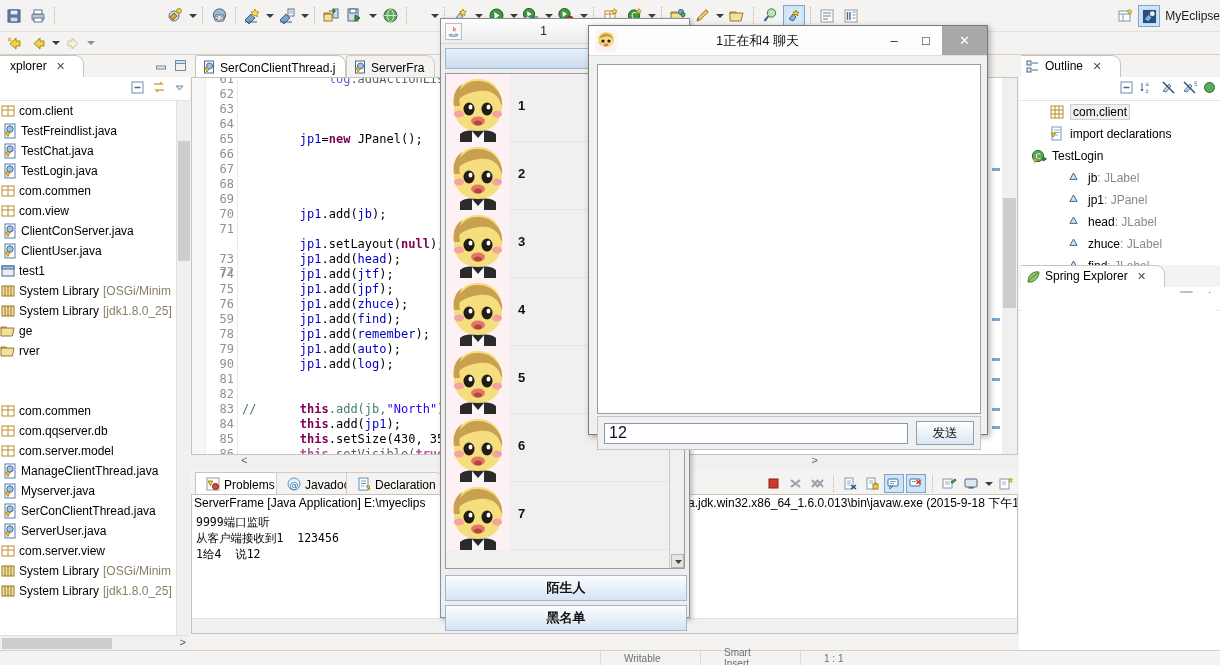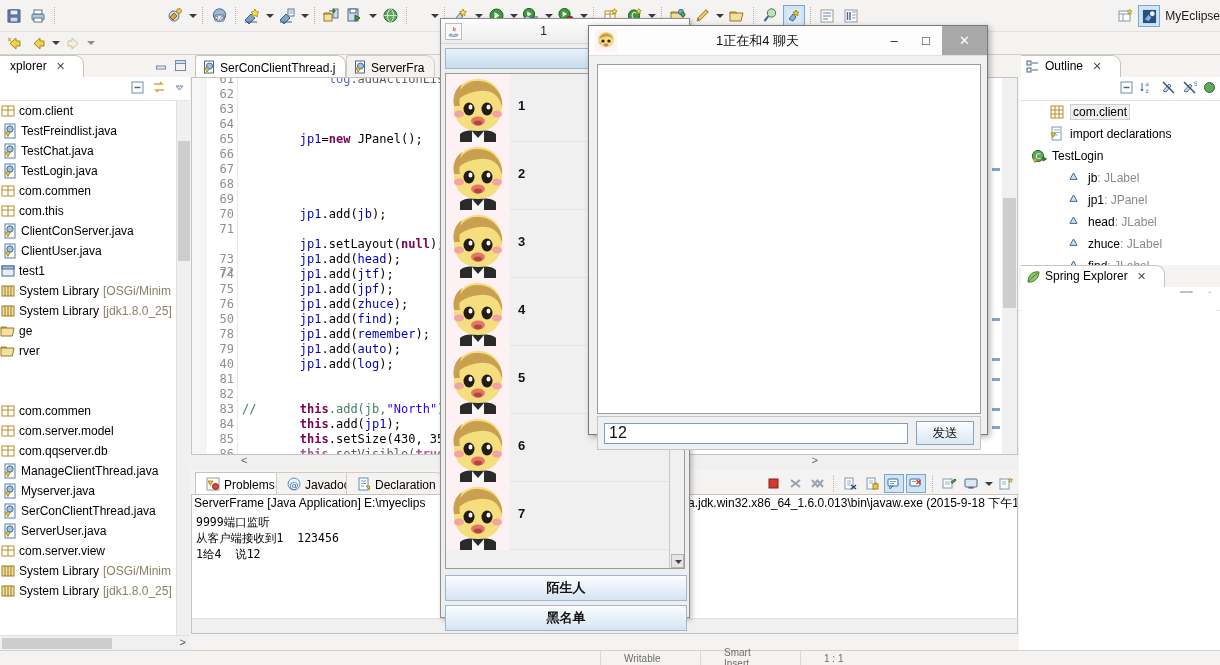--- a/index.html
+++ b/index.html
@@ -485,21 +485,21 @@
                 <rect x="2" y="3" width="12" height="10" fill="#fff" stroke="#c08a2a"></rect>
                 <path d="M2 7h12M8 3v10" stroke="#c08a2a"></path>
               </svg></span>
             <span class="lbl">com.commen</span>
           </div>
           <div class="tree-row indent0">
             <span class="ico"><svg width="16" height="16" viewBox="0 0 16 16">
                 <rect x="2" y="3" width="12" height="10" fill="#fff" stroke="#c08a2a"></rect>
                 <path d="M2 7h12M8 3v10" stroke="#c08a2a"></path>
               </svg></span>
-            <span class="lbl">com.this</span>
+            <span class="lbl">com.view</span>
           </div>
           <div class="tree-row indent1">
             <span class="ico"><svg width="16" height="16" viewBox="0 0 16 16">
                 <rect x="3" y="1" width="10" height="14" fill="#fff" stroke="#5a7fa8"></rect>
                 <circle cx="8" cy="6" r="3.2" fill="#9fc4e8" stroke="#3a6a99"></circle>
                 <path d="M3.5 9 l2.4 4.6 2.4-4.6z" fill="#f2d24a" stroke="#a8861a"></path>
               </svg></span>
             <span class="lbl">ClientConServer.java</span>
           </div>
           <div class="tree-row indent1">
@@ -560,28 +560,28 @@
                 <rect x="2" y="3" width="12" height="10" fill="#fff" stroke="#c08a2a"></rect>
                 <path d="M2 7h12M8 3v10" stroke="#c08a2a"></path>
               </svg></span>
             <span class="lbl">com.commen</span>
           </div>
           <div class="tree-row indent0">
             <span class="ico"><svg width="16" height="16" viewBox="0 0 16 16">
                 <rect x="2" y="3" width="12" height="10" fill="#fff" stroke="#c08a2a"></rect>
                 <path d="M2 7h12M8 3v10" stroke="#c08a2a"></path>
               </svg></span>
-            <span class="lbl">com.server.model</span>
+            <span class="lbl">com.qqserver.db</span>
           </div>
           <div class="tree-row indent0">
             <span class="ico"><svg width="16" height="16" viewBox="0 0 16 16">
                 <rect x="2" y="3" width="12" height="10" fill="#fff" stroke="#c08a2a"></rect>
                 <path d="M2 7h12M8 3v10" stroke="#c08a2a"></path>
               </svg></span>
-            <span class="lbl">com.qqserver.db</span>
+            <span class="lbl">com.server.model</span>
           </div>
           <div class="tree-row indent1">
             <span class="ico"><svg width="16" height="16" viewBox="0 0 16 16">
                 <rect x="3" y="1" width="10" height="14" fill="#fff" stroke="#5a7fa8"></rect>
                 <circle cx="8" cy="6" r="3.2" fill="#9fc4e8" stroke="#3a6a99"></circle>
                 <path d="M3.5 9 l2.4 4.6 2.4-4.6z" fill="#f2d24a" stroke="#a8861a"></path>
               </svg></span>
             <span class="lbl">ManageClientThread.java</span>
           </div>
           <div class="tree-row indent1">
@@ -695,27 +695,27 @@
           <div class="ln" style="top: 159px; margin-top: 28px;">72</div>
           <div class="cl code-text" style="top: 159px;"><span class="plain">        </span><span class="field">jp1</span><span class="plain">.setLayout(</span><span class="kw">null</span><span class="plain">);</span></div>
           <div class="ln" style="top: 174px;">73</div>
           <div class="cl code-text" style="top: 174px;"><span class="plain">        </span><span class="field">jp1</span><span class="plain">.add(</span><span class="field">head</span><span class="plain">);</span></div>
           <div class="ln" style="top: 189px;">74</div>
           <div class="cl code-text" style="top: 189px;"><span class="plain">        </span><span class="field">jp1</span><span class="plain">.add(</span><span class="field">jtf</span><span class="plain">);</span></div>
           <div class="ln" style="top: 204px;">75</div>
           <div class="cl code-text" style="top: 204px;"><span class="plain">        </span><span class="field">jp1</span><span class="plain">.add(</span><span class="field">jpf</span><span class="plain">);</span></div>
           <div class="ln" style="top: 219px;">76</div>
           <div class="cl code-text" style="top: 219px;"><span class="plain">        </span><span class="field">jp1</span><span class="plain">.add(</span><span class="field">zhuce</span><span class="plain">);</span></div>
-          <div class="ln" style="top: 234px;">50</div>
+          <div class="ln" style="top: 234px;">59</div>
           <div class="cl code-text" style="top: 234px;"><span class="plain">        </span><span class="field">jp1</span><span class="plain">.add(</span><span class="field">find</span><span class="plain">);</span></div>
           <div class="ln" style="top: 249px;">78</div>
           <div class="cl code-text" style="top: 249px;"><span class="plain">        </span><span class="field">jp1</span><span class="plain">.add(</span><span class="field">remember</span><span class="plain">);</span></div>
           <div class="ln" style="top: 264px;">79</div>
           <div class="cl code-text" style="top: 264px;"><span class="plain">        </span><span class="field">jp1</span><span class="plain">.add(</span><span class="field">auto</span><span class="plain">);</span></div>
-          <div class="ln" style="top: 279px;">40</div>
+          <div class="ln" style="top: 279px;">90</div>
           <div class="cl code-text" style="top: 279px;"><span class="plain">        </span><span class="field">jp1</span><span class="plain">.add(</span><span class="field">log</span><span class="plain">);</span></div>
           <div class="ln" style="top: 294px;">81</div>
           <div class="cl code-text" style="top: 294px;"></div>
           <div class="ln" style="top: 309px;">82</div>
           <div class="cl code-text" style="top: 309px;"></div>
           <div class="ln" style="top: 324px;">83</div>
           <div class="cl code-text" style="top: 324px;"><span class="cmt">//</span><span class="plain">      </span><span class="kw">this</span><span class="cmt">.add(</span><span class="cmt">jb</span><span class="cmt">,</span><span class="str">"North"</span><span class="cmt">);</span></div>
           <div class="ln" style="top: 339px;">84</div>
           <div class="cl code-text" style="top: 339px;"><span class="plain">        </span><span class="kw">this</span><span class="plain">.add(</span><span class="field">jp1</span><span class="plain">);</span></div>
           <div class="ln" style="top: 354px;">85</div>

